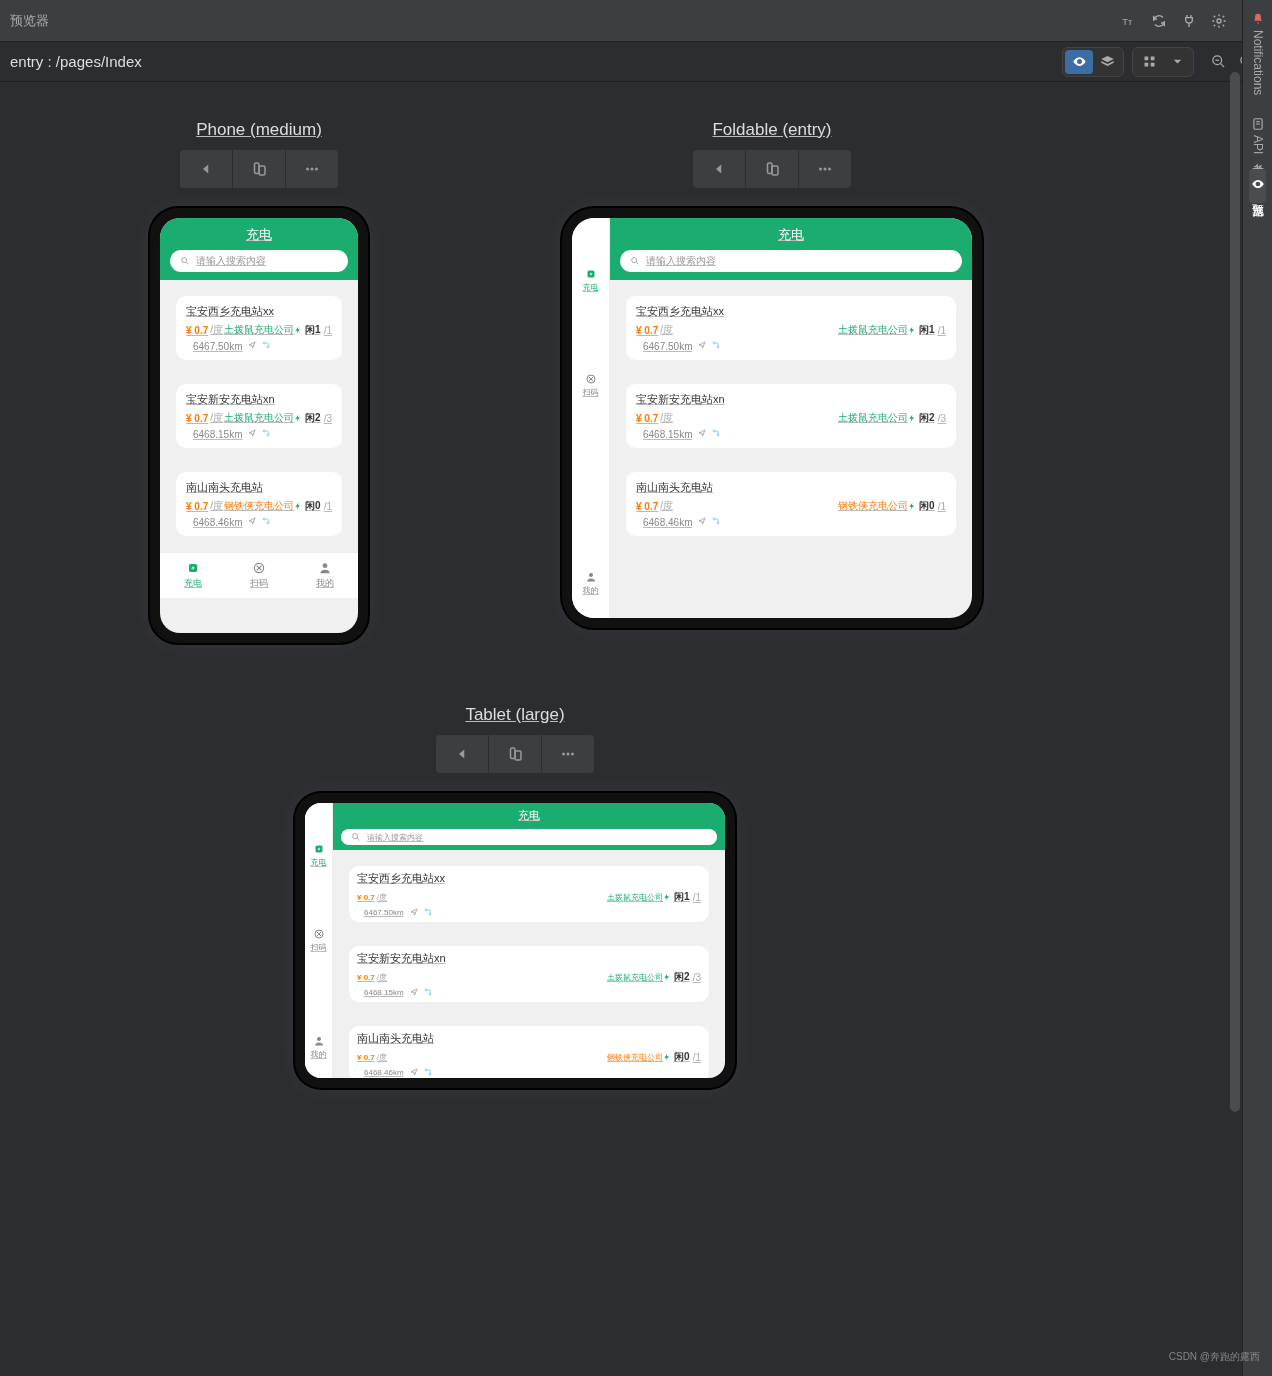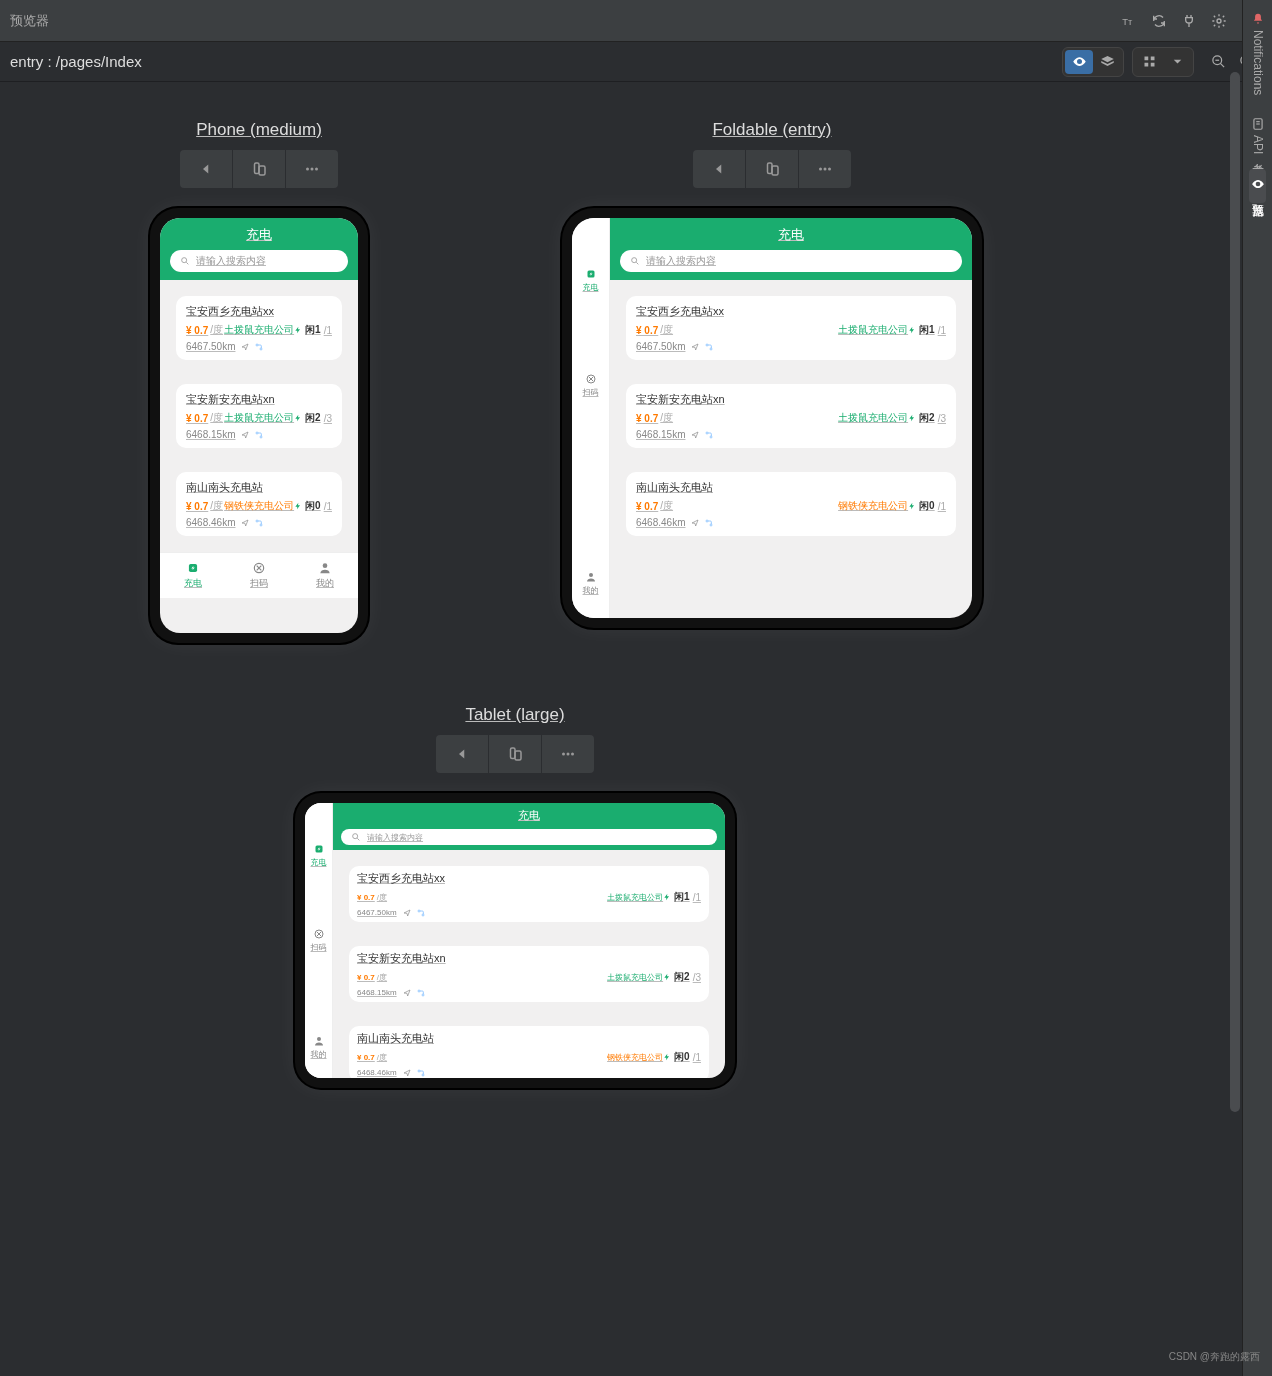--- a/index.html
+++ b/index.html
@@ -128,21 +128,21 @@
       padding: 8px 10px;
       font-size: 10px; color: #333;
     }
     .card .c-title { font-size: 11px; margin-bottom: 4px; font-weight: 500; }
     .card .c-row1 { display: flex; align-items: center; margin-bottom: 4px; }
     .c-price { color: #ff7a00; font-weight: 600; }
     .c-unit { color: #aaa; margin-left: 2px; }
     .c-company { color: #1aad6f; flex: 1; text-align: right; }
     .c-status { display: flex; align-items: center; gap: 3px; font-size: 10px; }
     .c-status svg { width: 8px; height: 8px; color: #1aad6f; }
-    .c-row2 { display: flex; align-items: center; gap: 6px; color: #888; }
+    .c-row2 { display: flex; gap: 6px; color: #888; margin-left: 7px; }
     .c-row2 svg { width: 8px; height: 8px; }
     .bottom-tabs {
       height: 46px; background: #fff;
       display: flex; border-top: 1px solid #eee;
     }
     .bt-item { flex: 1; display: flex; flex-direction: column; align-items: center; justify-content: center; gap: 2px; font-size: 9px; color: #888; }
     .bt-item.active { color: #1aad6f; }
     .bt-item svg { width: 14px; height: 14px; }
     .side-tabs {
       width: 38px; background: #fff;

